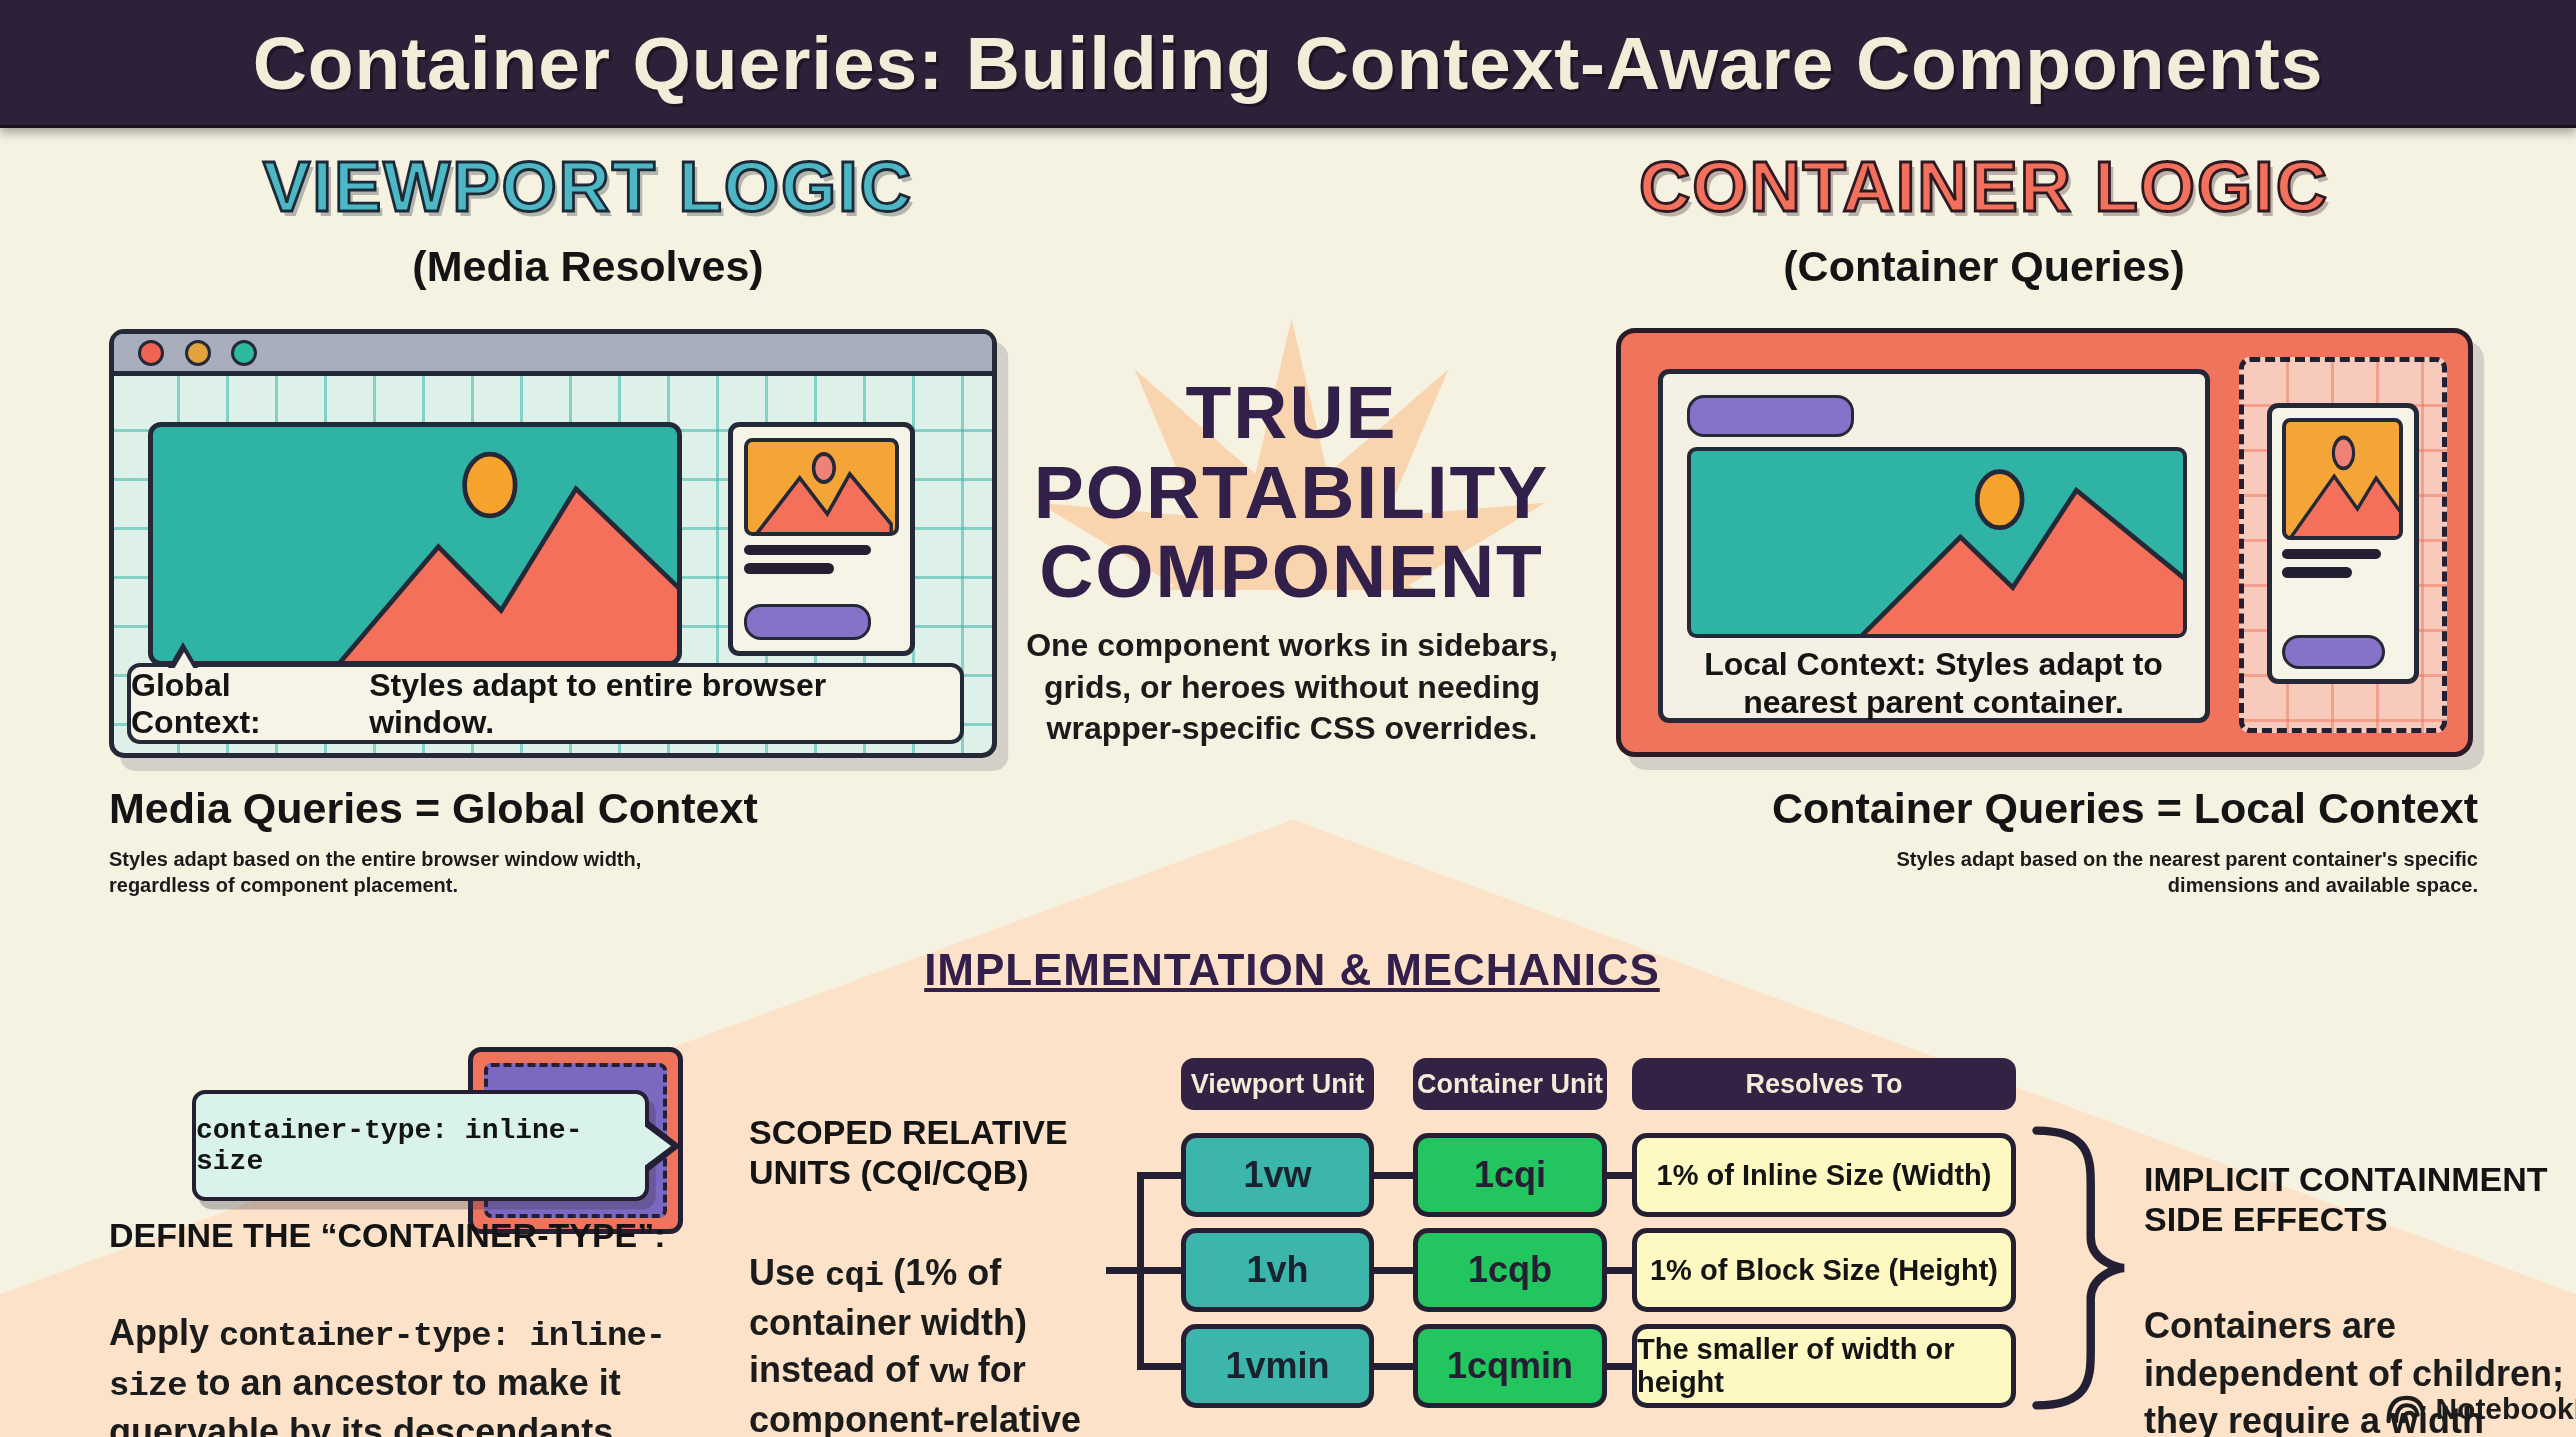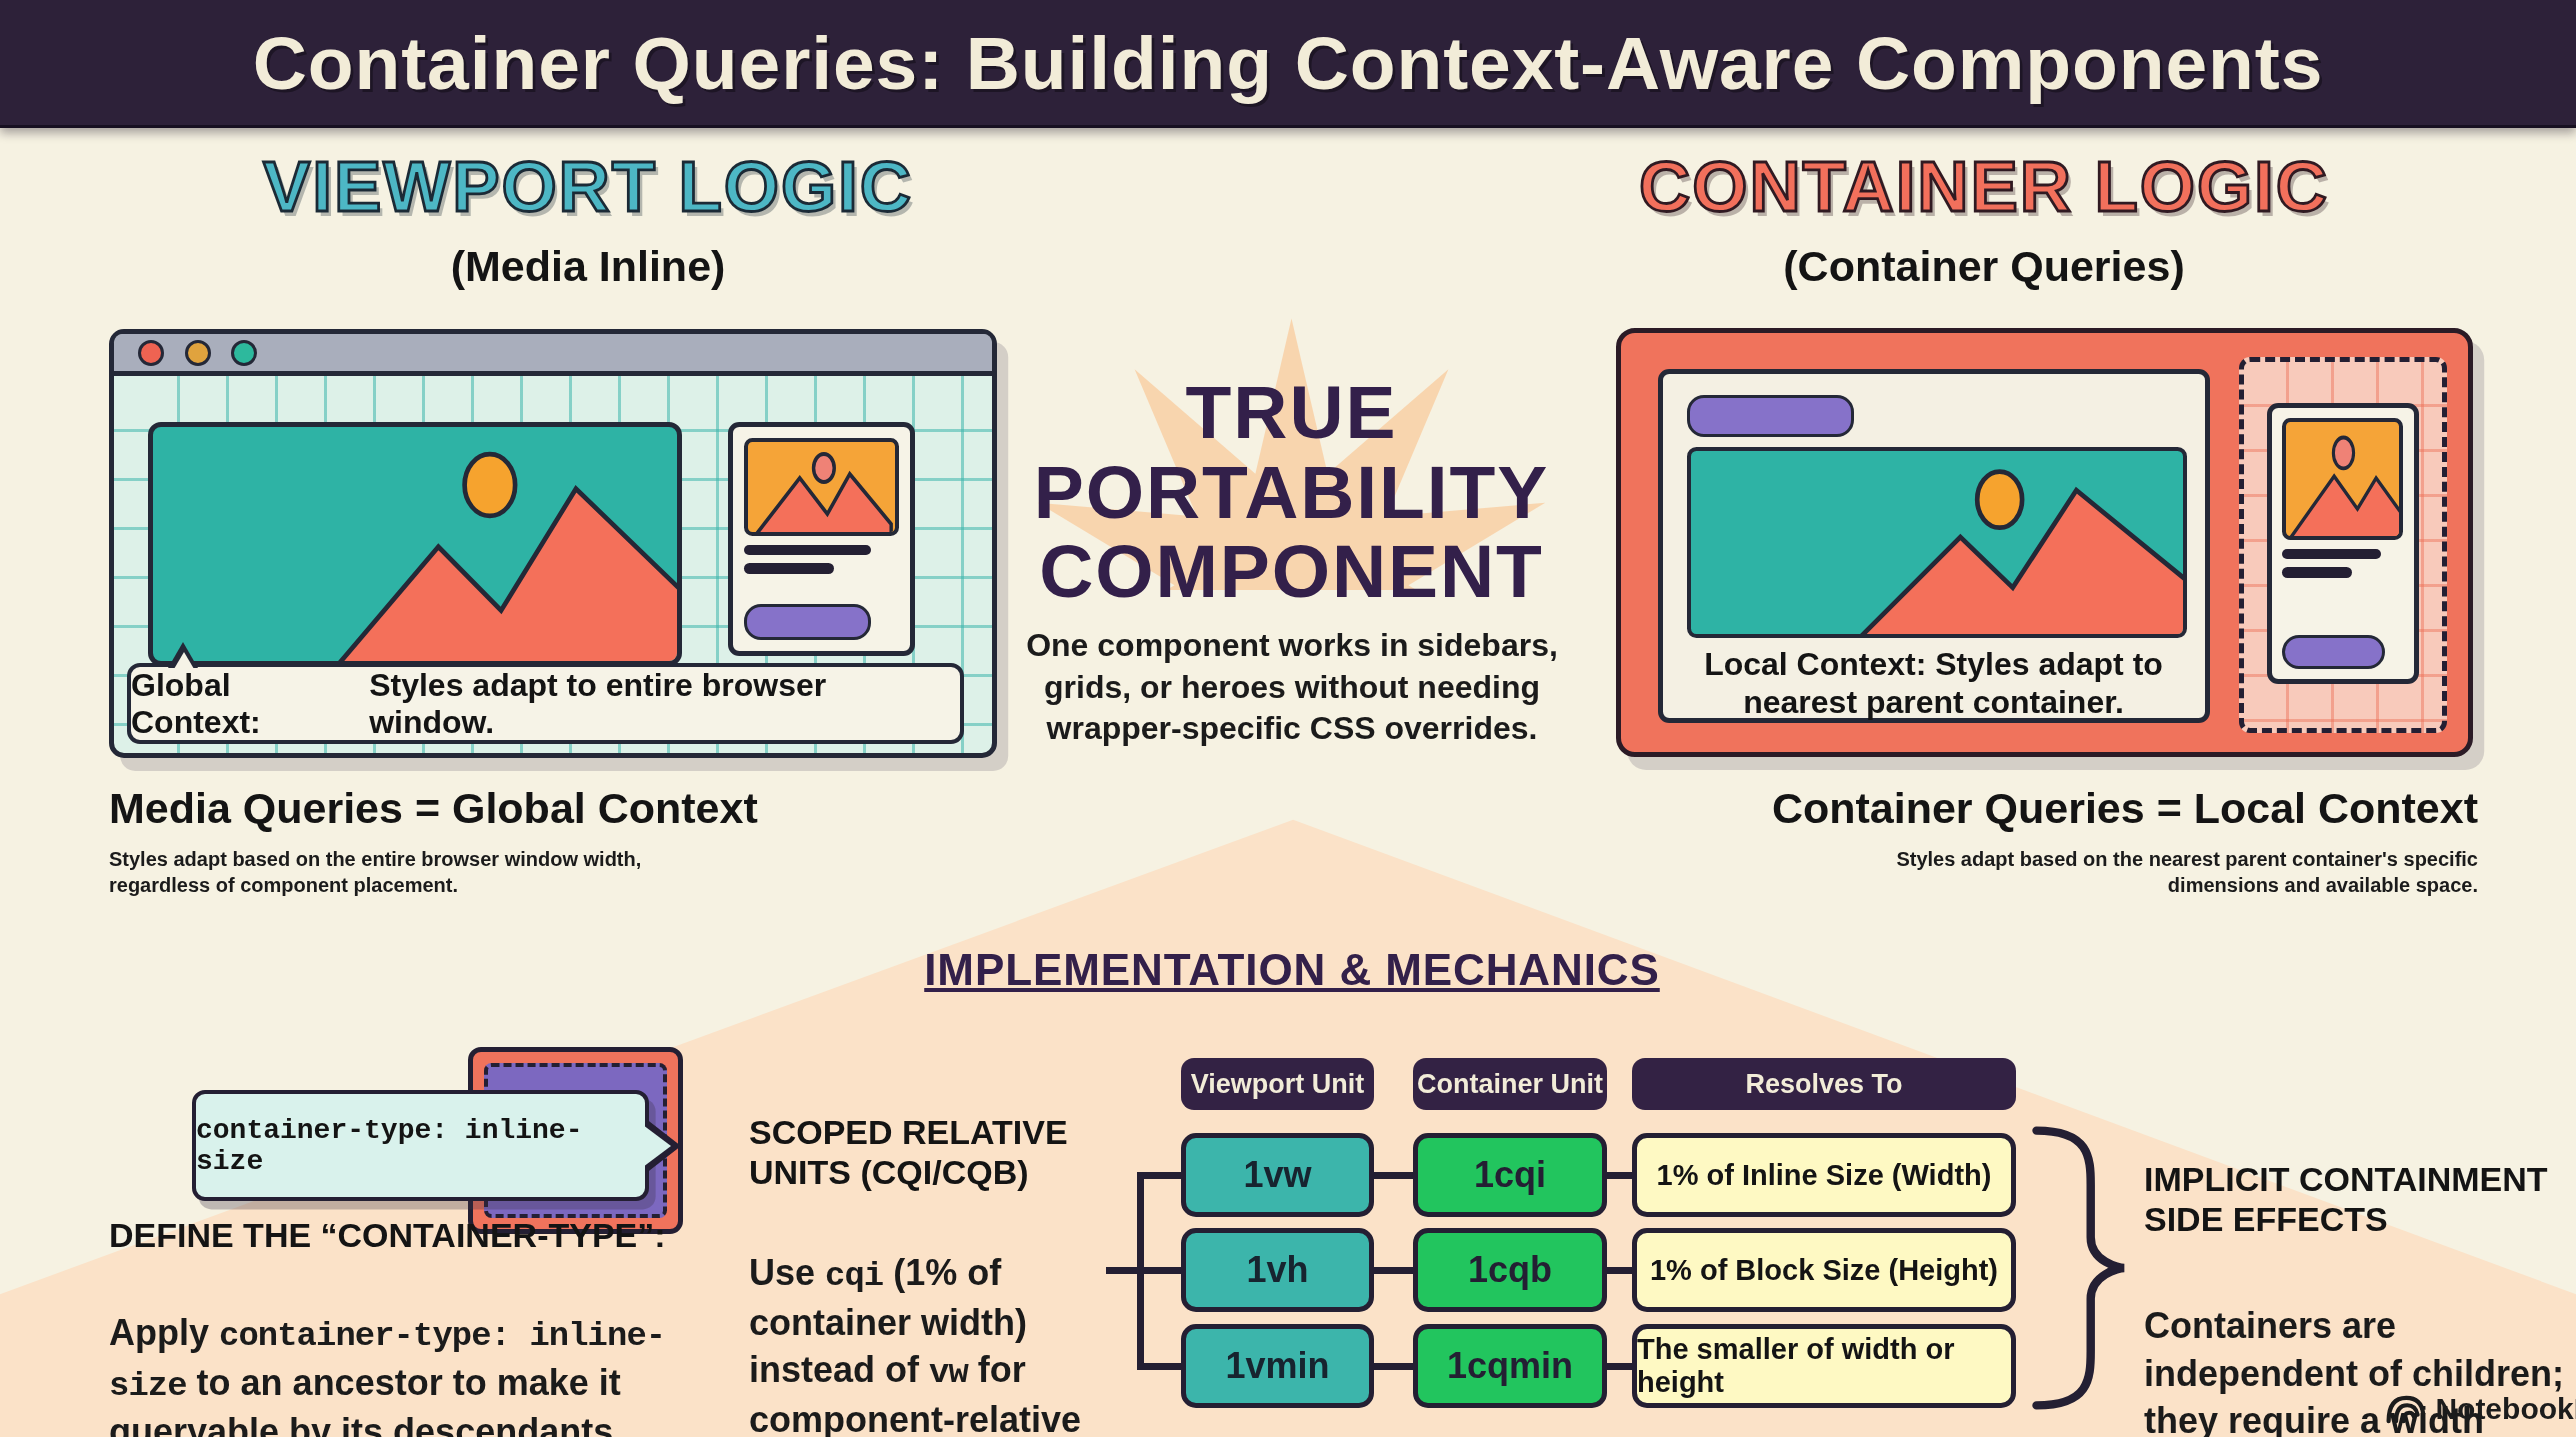--- a/index.html
+++ b/index.html
@@ -115,21 +115,21 @@
 
 <div id="page">
 
   <div class="bg-triangle"></div>
 
   <header class="banner">
     <span class="banner-title">Container Queries: Building Context-Aware Components</span>
   </header>
 
   <div class="big-head teal-head" style="left:204px;top:146px;width:768px;">VIEWPORT LOGIC</div>
-  <div class="sub-head" style="left:204px;top:242px;width:768px;">(Media Inline)</div>
+  <div class="sub-head" style="left:204px;top:242px;width:768px;">(Media Resolves)</div>
 
   <div class="big-head coral-head" style="left:1591px;top:146px;width:786px;">CONTAINER LOGIC</div>
   <div class="sub-head" style="left:1591px;top:242px;width:786px;">(Container Queries)</div>
 
   <div class="browser">
     <div class="browser-bar">
       <span class="dot dot-red"></span>
       <span class="dot dot-yellow"></span>
       <span class="dot dot-green"></span>
     </div>

